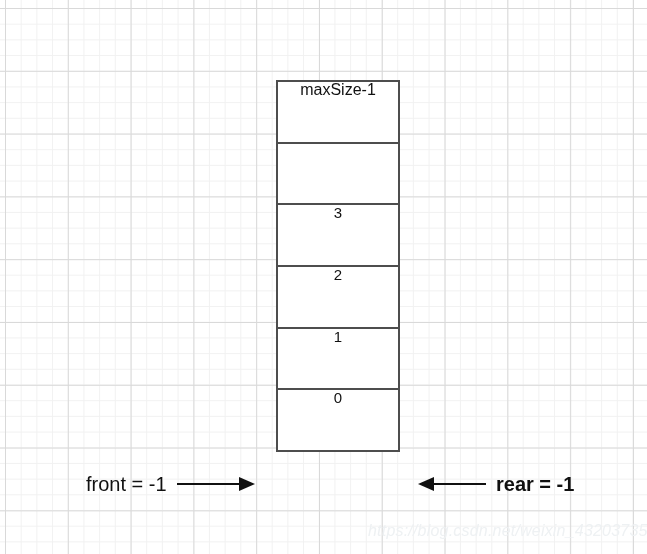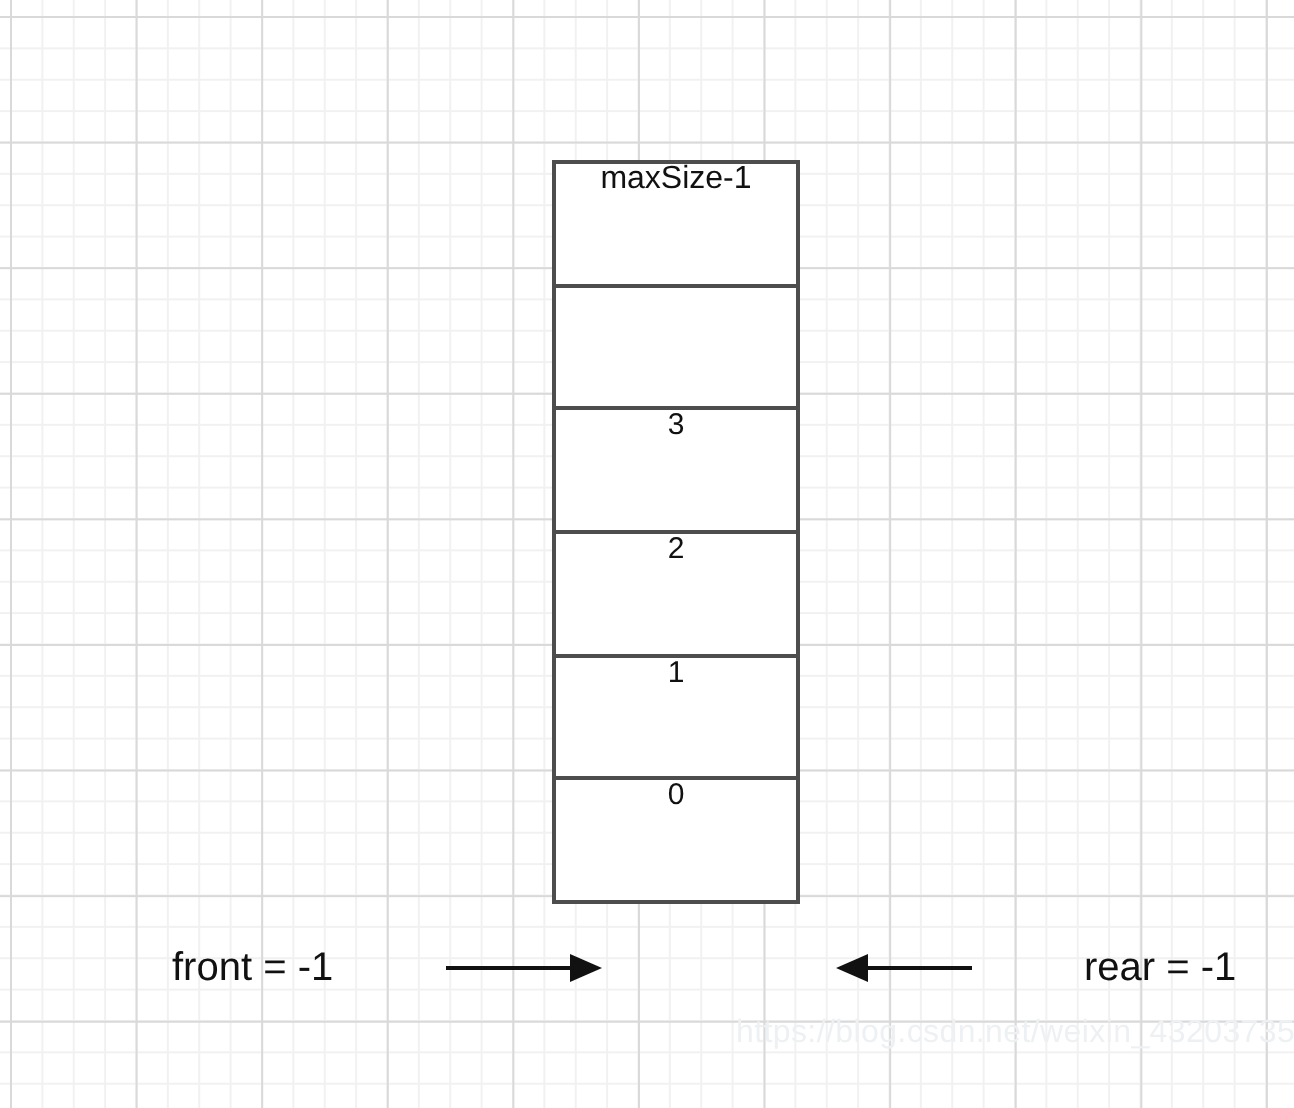--- a/index.html
+++ b/index.html
@@ -72,49 +72,50 @@
 
   
   .annot {
     position: absolute;
     display: flex;
     align-items: center;
     height: 28px;
     font-size: 20px;
     color: #111111;
     white-space: nowrap;
-    gap: 46px;
   }
   .annot-front {
     left: 86px;
     top: 470px;
   }
   .annot-rear {
     left: 418px;
     top: 470px;
+    font-weight: bold;
   }
   .annot-label {
     line-height: 28px;
   }
   .arrow-svg {
     display: block;
   }
   .annot-front .arrow-svg { margin-left: 10px; }
   .annot-rear  .arrow-svg { margin-right: 10px; }
 
   
   .watermark {
     position: absolute;
     left: 368px;
-    top: 508px;
+    top: 522px;
     font-size: 16px;
     color: #eef1f3;
     letter-spacing: 0.2px;
     white-space: nowrap;
     user-select: none;
+    font-style: italic;
   }
 </style>
 </head>
 <body>
 
 <div id="canvas">
 
   <div class="stack">
     <div class="cell top-label">
       <span>maxSize-1</span>

